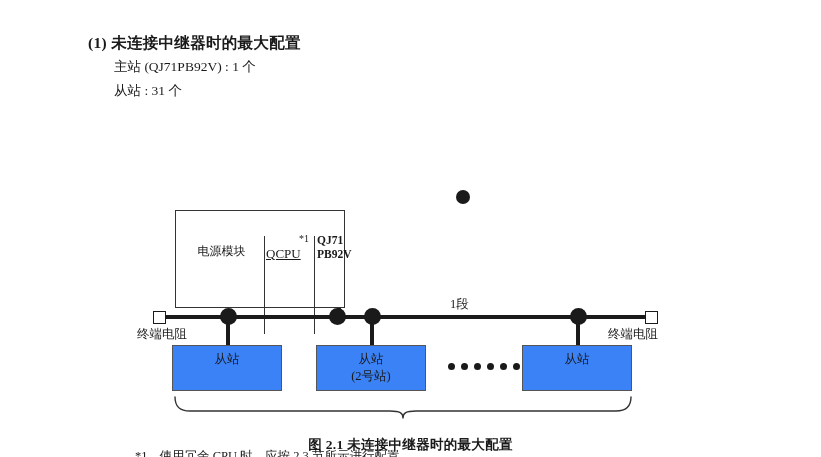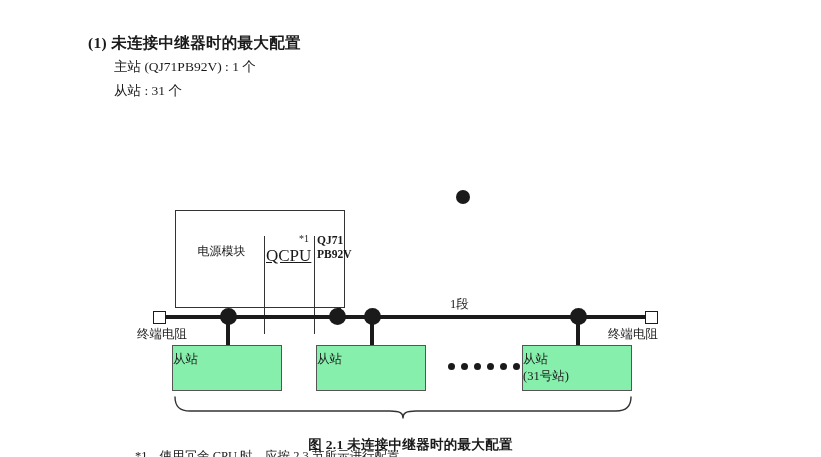--- a/index.html
+++ b/index.html
@@ -47,21 +47,21 @@
   }
   #module-divider-1{left:88px;}
   #module-divider-2{left:138px;}
   #label-power-module{
     left:180px;top:193px;
     width:83px;text-align:center;
     font-size:12px;
   }
   #label-qcpu{
     left:266px;top:196px;
-    font-size:17px;
+    font-size:13px;
     text-decoration:underline;
   }
   #label-footnote-mark{
     left:299px;top:183px;
     font-size:10px;
   }
   #label-qj71{
     left:317px;top:183px;
     font-size:11.5px;line-height:14px;font-weight:bold;
   }
@@ -107,23 +107,23 @@
     width:17px;height:17px;border-radius:50%;
     background:#1a1a1a;top:258px;
   }
   .drop-line{
     width:4px;background:#1a1a1a;
   }
   
   .slave-box{
     top:295px;width:110px;height:46px;
     border:1.3px solid #555;
-    background:#86efac;box-sizing:border-box;
+    background:#3b82f6;box-sizing:border-box;
     font-size:12.5px;line-height:17px;
-    padding-top:5px;
+    text-align:center;padding-top:5px;
   }
   .slave-box span{display:block;}
   #ellipsis-dots{
     left:448px;top:313px;
     display:flex;gap:6px;
   }
   #ellipsis-dots i{
     display:block;width:7px;height:7px;
     border-radius:50%;background:#1a1a1a;
   }
@@ -187,24 +187,24 @@
 
   <div class="abs drop-line" style="left:226px;top:266px;height:30px;"></div>
   <div class="abs drop-line" style="left:370px;top:266px;height:30px;"></div>
   <div class="abs drop-line" style="left:576px;top:266px;height:30px;"></div>
 
   <div class="abs slave-box" style="left:172px;">
     <span>从站</span>
   </div>
   <div class="abs slave-box" style="left:316px;">
     <span>从站</span>
+    <span>(2号站)</span>
   </div>
   <div class="abs slave-box" style="left:522px;">
     <span>从站</span>
-    <span>(31号站)</span>
   </div>
 
   <div class="abs" id="ellipsis-dots">
       <i></i>
       <i></i>
       <i></i>
       <i></i>
       <i></i>
       <i></i>
     </div>

